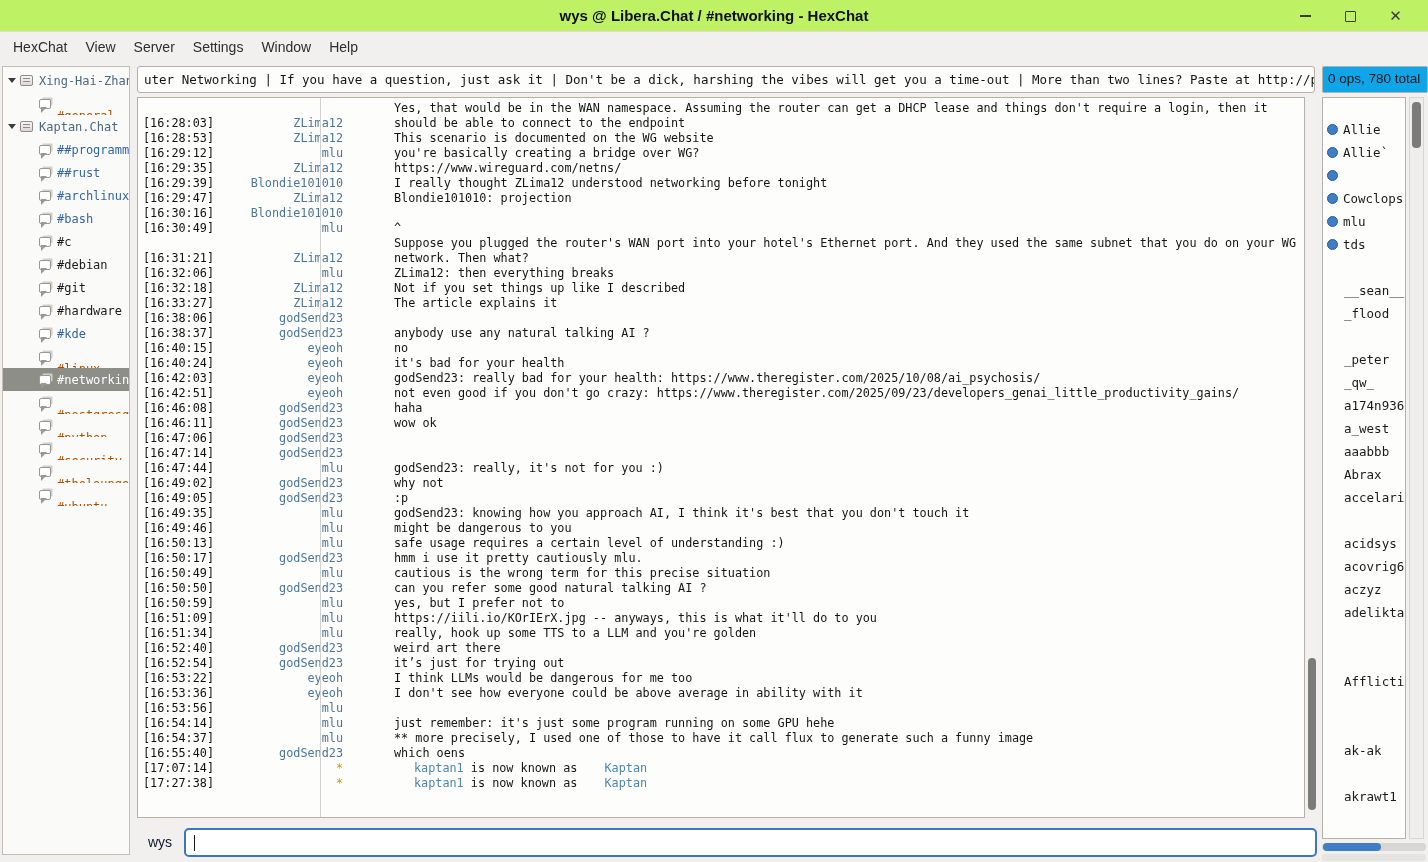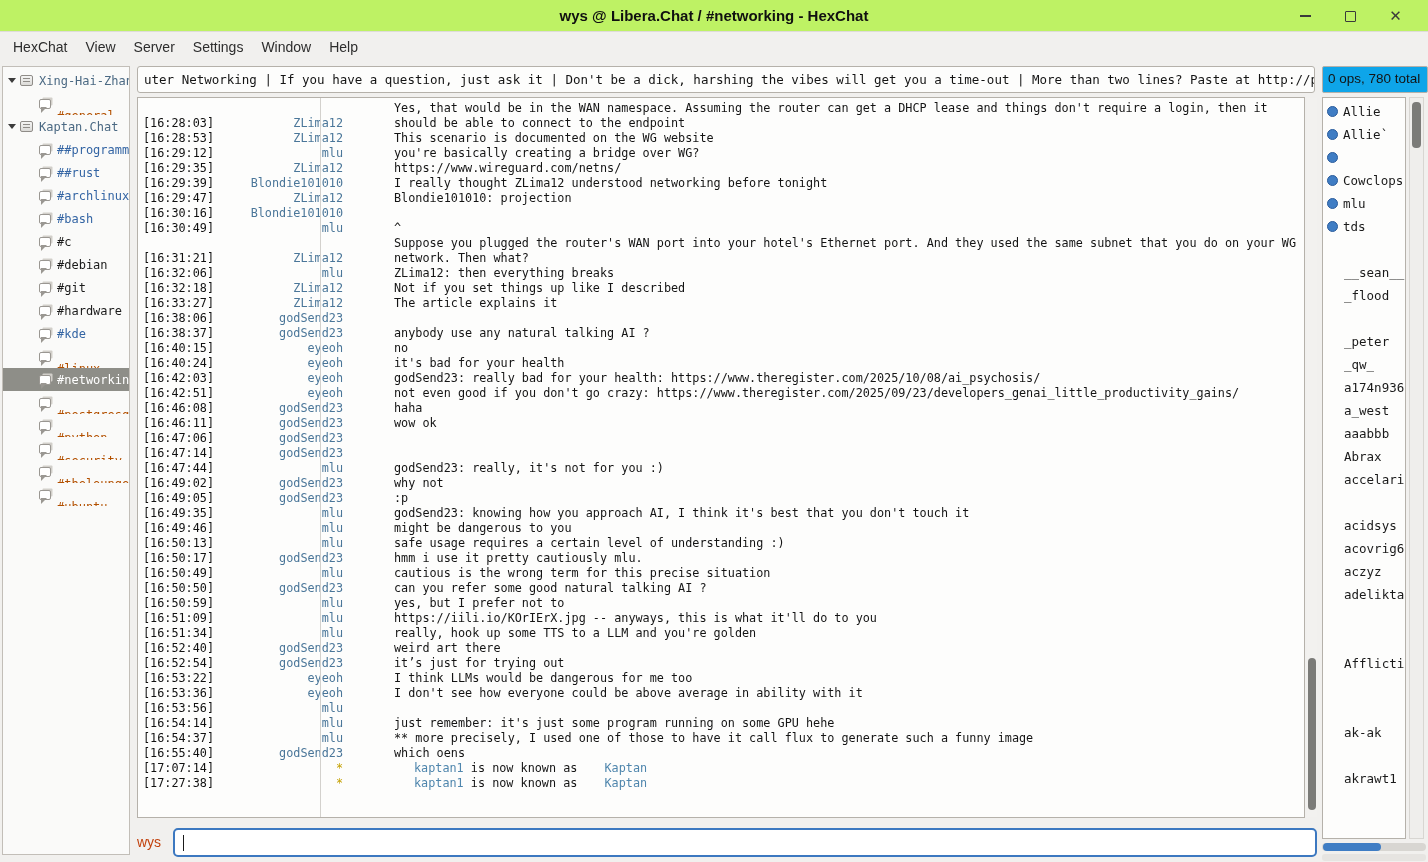--- a/index.html
+++ b/index.html
@@ -64,32 +64,32 @@
   .mn.star { color:var(--star); }
   .mx { flex:1; padding-left:8px; padding-right:6px; color:var(--msgtext); white-space:pre-wrap; word-wrap:break-word; }
   .mx .seg-nick { color:var(--nicklink);padding-left:20px; }
 
   .chat-vscroll { position:absolute; left:1307px; top:98px; width:10px; height:719px; background:#f2f1ef; }
   .chat-vscroll .thumb { position:absolute; left:1px; width:8px; top:560px; height:152px;
                          background:var(--scrollThumb); border-radius:4px; }
 
   
   .input-row { position:absolute; left:137px; top:824px; width:1180px; height:36px; display:flex; align-items:center; }
-  .nick-label { font-size:14px; color:#c2410c; margin:0 12px 0 0; }
+  .nick-label { font-size:14px; color:#0f172a; margin:0 12px 0 11px; }
   .msg-input { flex:1; height:29px; background:#ffffff; border:2px solid var(--focus); border-radius:5px;
                position:relative; }
   .caret { position:absolute; left:8px; top:5px; width:1px; height:16px; background:#1a1a1a; }
 
   
   .user-header { position:absolute; left:1322px; top:66px; width:106px; height:27px; background:#0ea5e9;
                  border:1px solid #b5b1aa; border-radius:2px; font-size:13.5px; line-height:24px; color:#141414;
                  padding-left:5px; white-space:nowrap; overflow:hidden; }
   .user-list { position:absolute; left:1322px; top:97px; width:84px; height:742px; background:#fdfdfc;
                border:1px solid #b5b1aa; overflow:hidden; font-family:"DejaVu Sans Mono", monospace;
-               font-size:12.5px; padding-top:2px; }
+               font-size:12.5px; padding-top:20px; }
   .u-row { height:23px; display:flex; align-items:center; padding-left:4px; white-space:nowrap; overflow:hidden; }
   .u-dot { width:11px; height:11px; border-radius:50%; background:var(--dot); border:1px solid #2a5c9c;
            margin-right:5px; flex:none; }
   .u-spacer { width:17px; flex:none; }
   .u-nick { color:#1a1a1a; }
   .u-row.away .u-nick { color:var(--away);margin-top:46px; }
 
   .ul-vscroll { position:absolute; left:1409px; top:97px; width:15px; height:742px; background:#efeeec;
                 border:1px solid #d8d6d2; }
   .ul-vscroll .thumb { position:absolute; left:2px; width:9px; top:4px; height:46px;

